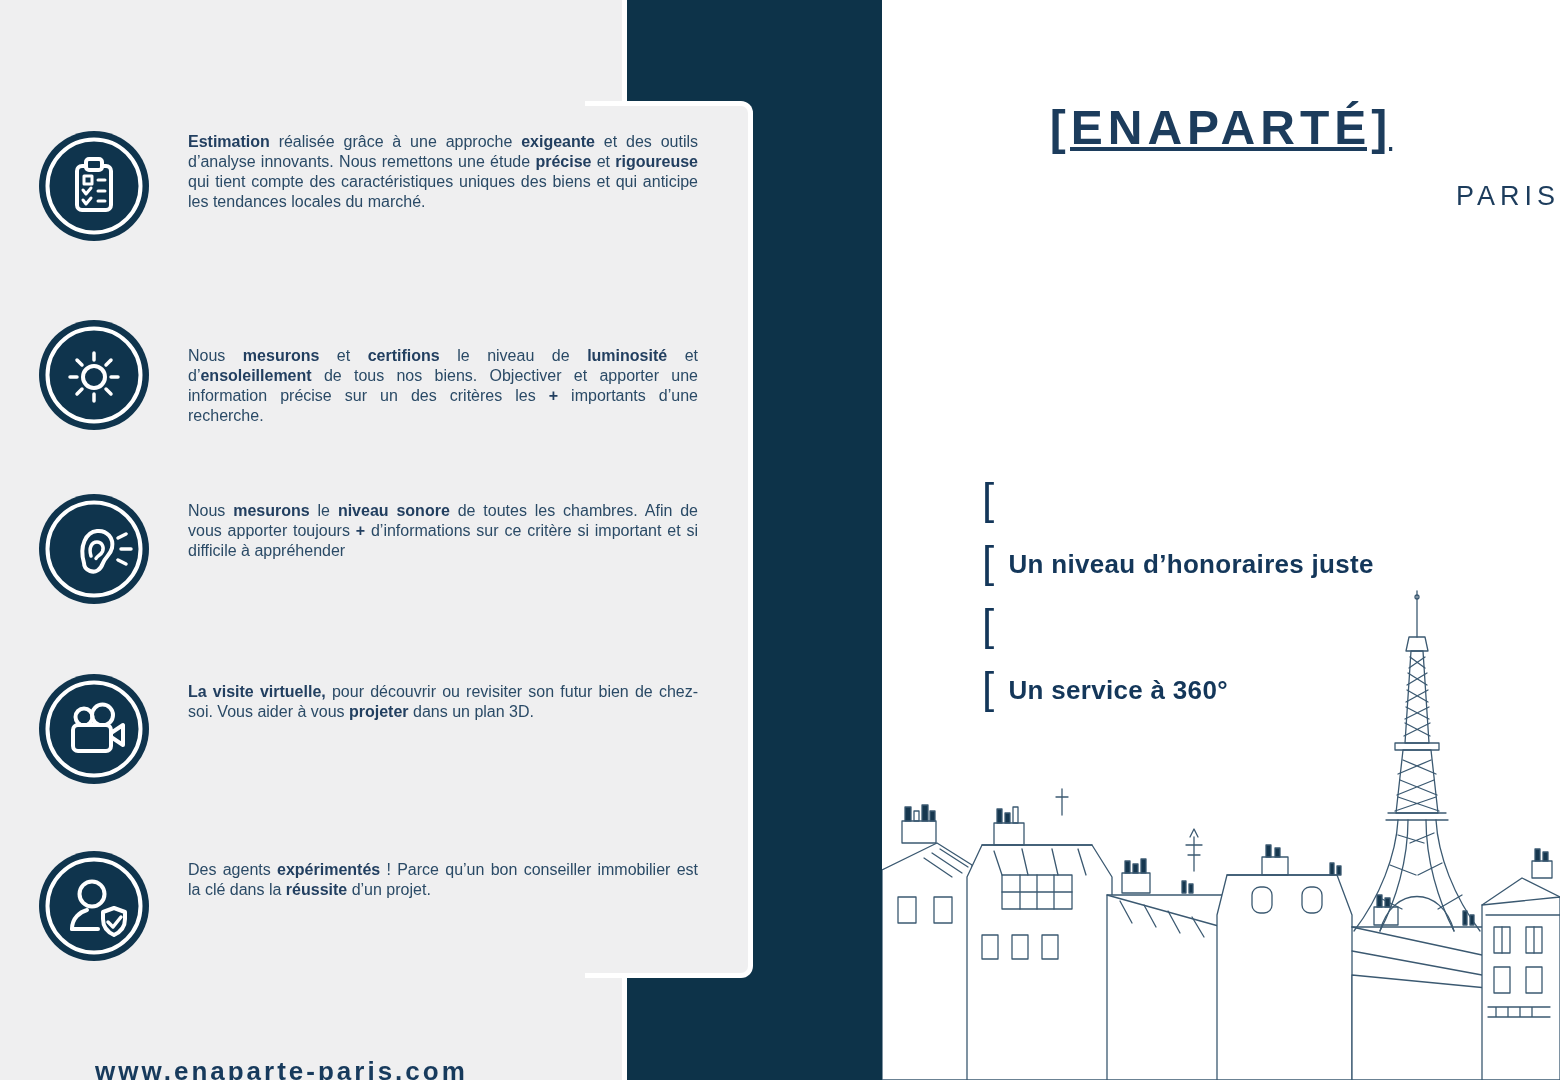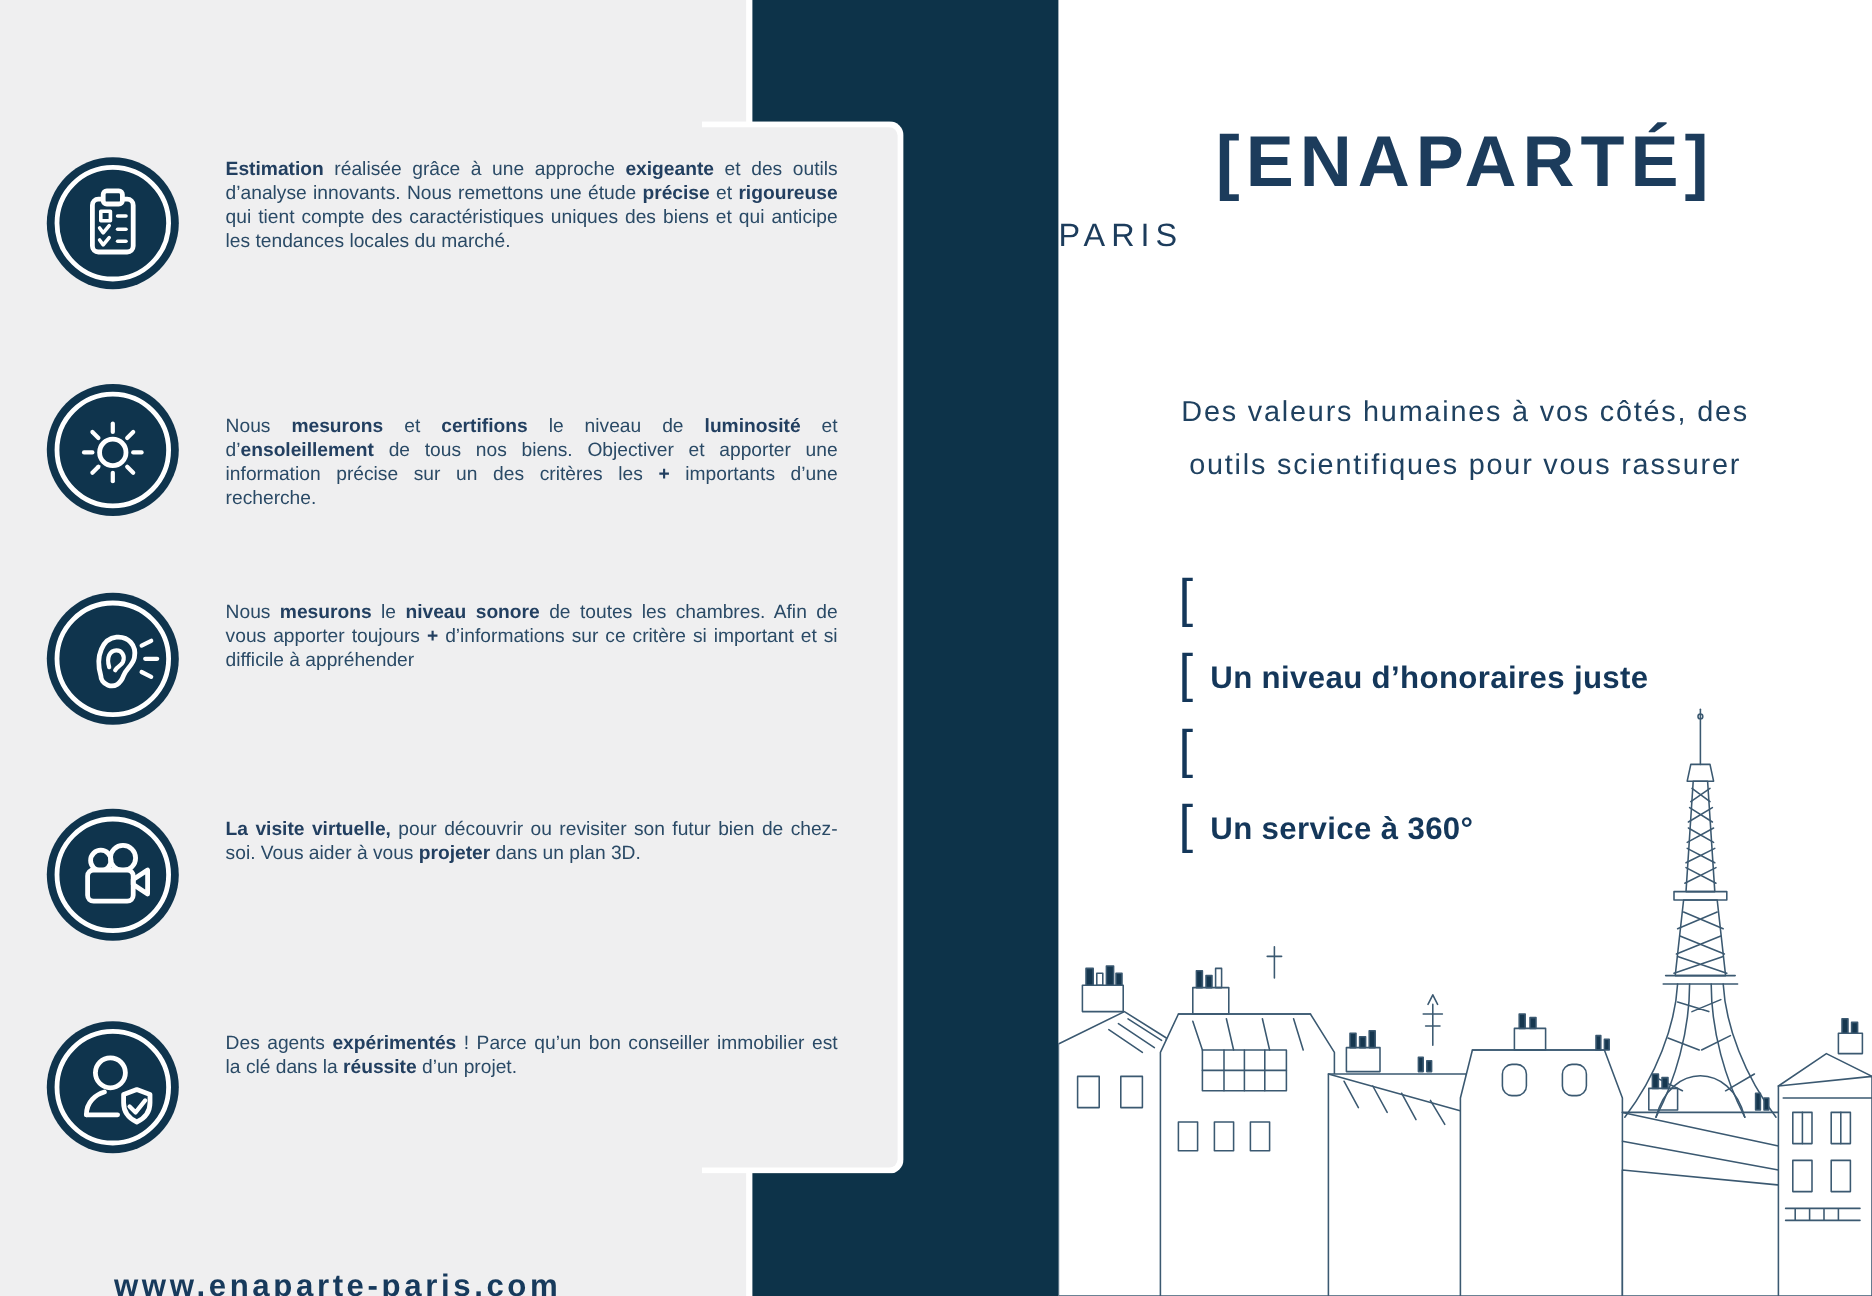--- a/index.html
+++ b/index.html
@@ -18,23 +18,23 @@
         color:#2a4a66;text-align:justify;z-index:3;margin:0;}
   .para b{font-weight:700;color:#223f60;}
   .p1{top:132px;} .p2{top:314px;margin-top:32px;} .p3{top:501px;} .p4{top:682px;} .p5{top:860px;}
   .i1{top:130px;} .i2{top:319px;} .i3{top:493px;} .i4{top:673px;} .i5{top:850px;}
 
   .website{position:absolute;left:95px;top:1056px;font-size:26px;font-weight:700;
            letter-spacing:3px;color:#173a5c;z-index:3;text-decoration:none;}
 
   
   .right-panel{position:absolute;left:882px;top:0;width:678px;height:1080px;background:#ffffff;}
-  .logo{position:absolute;top:100px;left:0;right:0;text-align:center;font-size:60px;font-weight:700;
-        letter-spacing:5px;color:#1c3c5c;white-space:nowrap;}
-  .city{position:absolute;top:181px;left:0;right:0;text-align:left;font-size:27px;
+  .logo{position:absolute;top:100px;left:0;right:0;text-align:center;font-size:48px;font-weight:700;
+        letter-spacing:5px;color:#1c3c5c;white-space:nowrap;text-decoration:underline;}
+  .city{position:absolute;top:181px;left:0;right:0;text-align:right;font-size:27px;
         letter-spacing:5px;color:#1c3c5c;}
   .tagline{position:absolute;top:226px;left:0;right:0;text-align:center;font-size:23px;
         letter-spacing:3px;color:#9c9c9c;}
   .headline{position:absolute;top:322px;left:0;right:0;text-align:center;font-size:24px;
         line-height:44px;letter-spacing:1.5px;color:#1f4160;}
   .bullets{position:absolute;top:470px;left:100px;margin:0;padding:0;list-style:none;z-index:4;}
   .bullets li{display:flex;align-items:center;height:63px;font-size:26px;font-weight:700;
         color:#14375a;letter-spacing:0.3px;white-space:nowrap;}
   .bracket{font-size:44px;font-weight:400;margin-right:14px;transform:translateY(-3px);color:#14375a;}
   .illu{position:absolute;left:0;top:575px;width:678px;height:505px;}
@@ -119,24 +119,20 @@
   <p class="para p2"><span>Nous </span><b>mesurons</b><span> et </span><b>certifions</b><span> le niveau de </span><b>luminosité</b><span> et d’</span><b>ensoleillement</b><span> de tous nos biens. Objectiver et apporter une information précise sur un des critères les </span><b>+</b><span> importants d’une recherche.</span></p>
   <p class="para p3"><span>Nous </span><b>mesurons</b><span> le </span><b>niveau sonore</b><span> de toutes les chambres. Afin de vous apporter toujours </span><b>+</b><span> d’informations sur ce critère si important et si difficile à appréhender</span></p>
   <p class="para p4"><b>La visite virtuelle,</b><span> pour découvrir ou revisiter son futur bien de chez-soi. Vous aider à vous </span><b>projeter</b><span> dans un plan 3D.</span></p>
   <p class="para p5"><span>Des agents </span><b>expérimentés</b><span> ! Parce qu’un bon conseiller immobilier est la clé dans la </span><b>réussite</b><span> d’un projet.</span></p>
 
   <a class="website" href="#">www.enaparte-paris.com</a>
 
   <div class="right-panel">
     <div class="logo">[ENAPARTÉ]</div>
     <div class="city">PARIS</div>
-    <div class="headline">
-      <div>Des valeurs humaines à vos côtés, des</div>
-      <div>outils scientifiques pour vous rassurer</div>
-    </div>
 
     <ul class="bullets">
       <li>
         <span class="bracket">[</span>
       </li>
       <li>
         <span class="bracket">[</span>
         <span>Un niveau d’honoraires juste</span>
       </li>
       <li>

